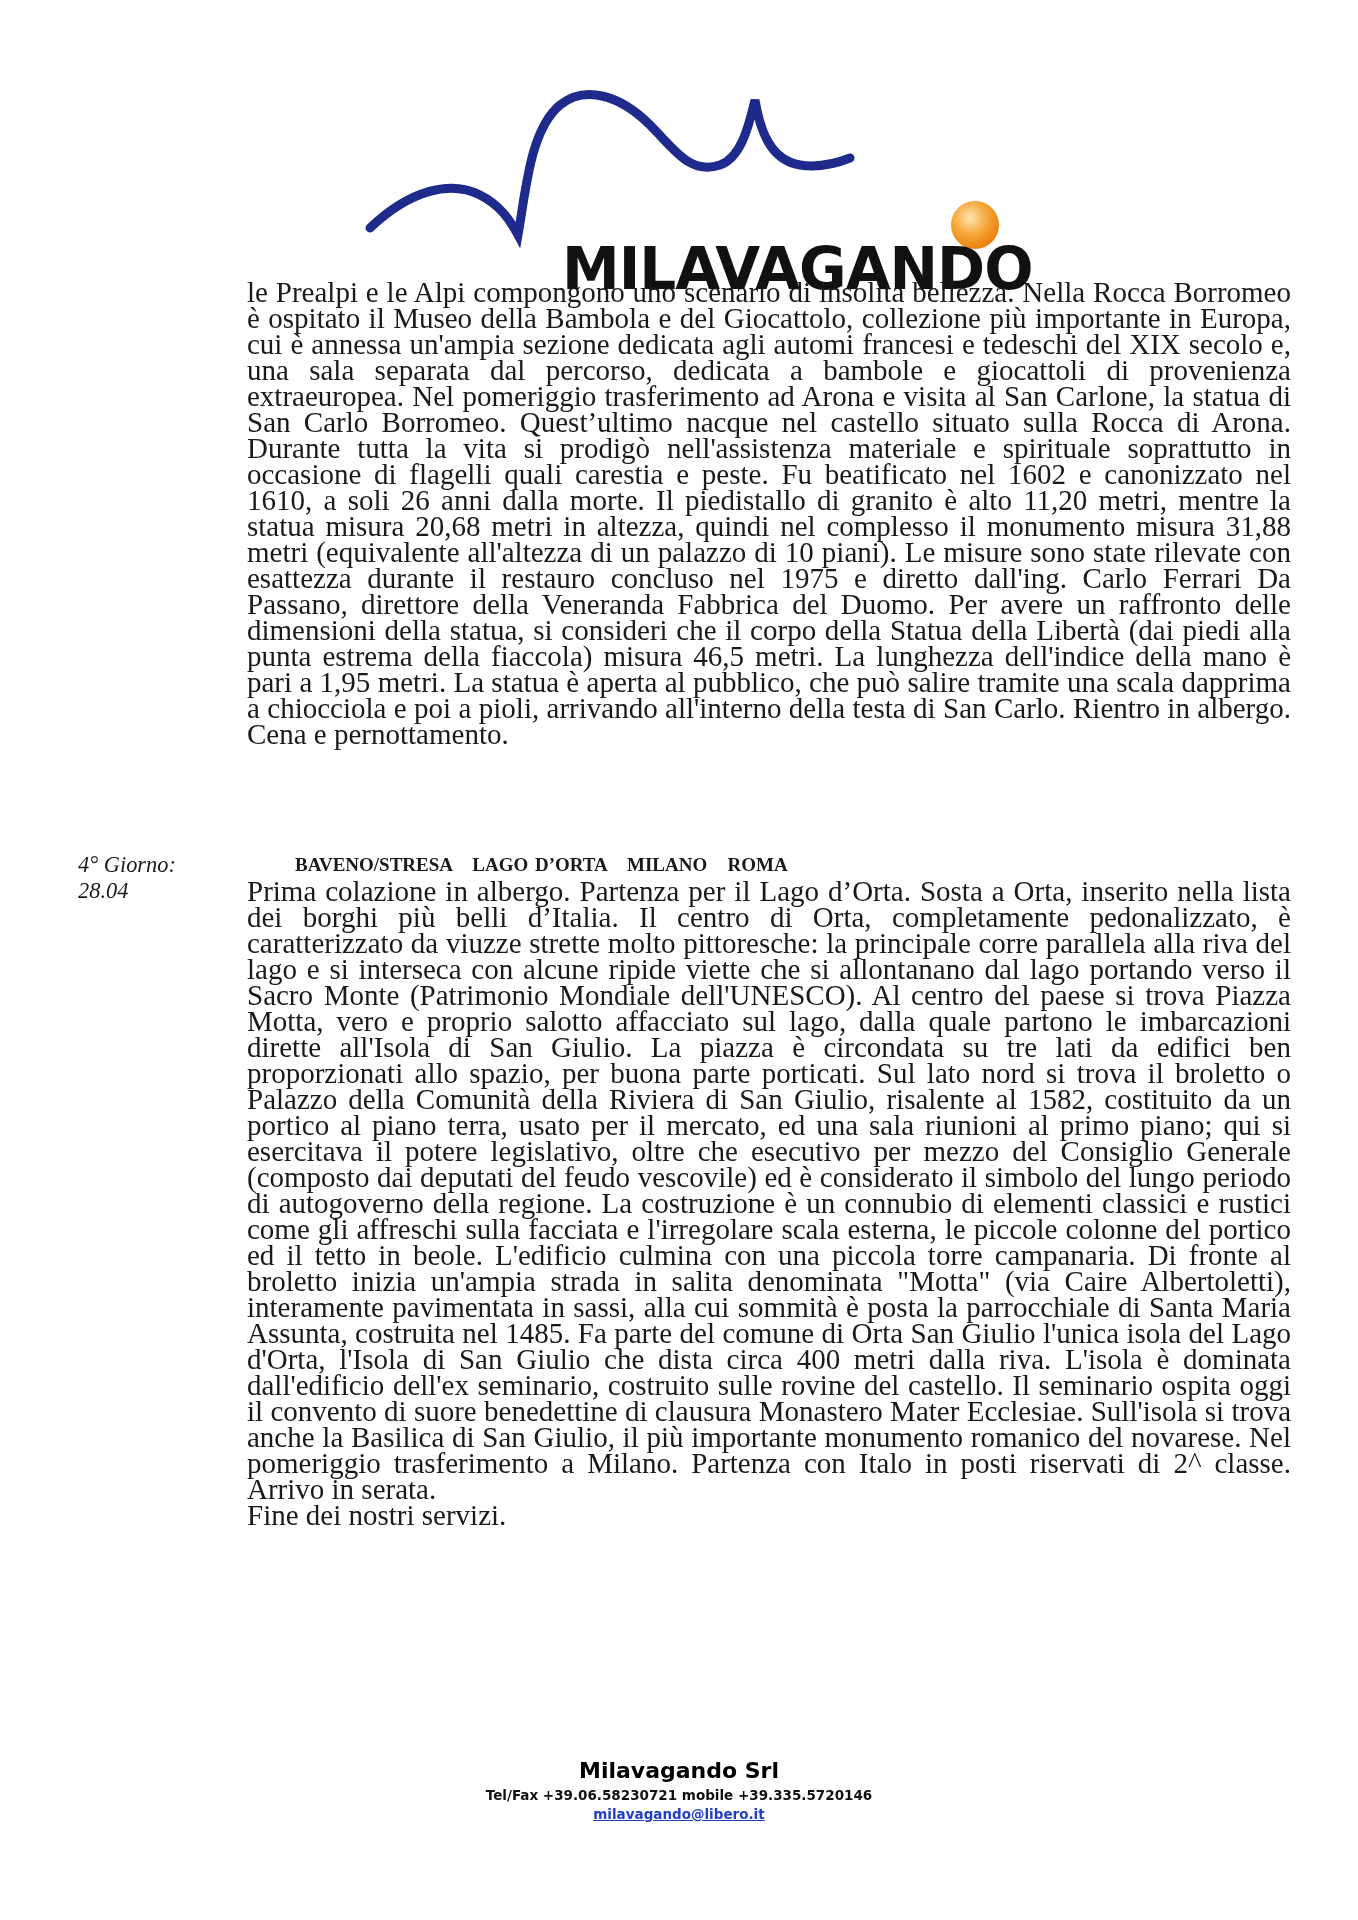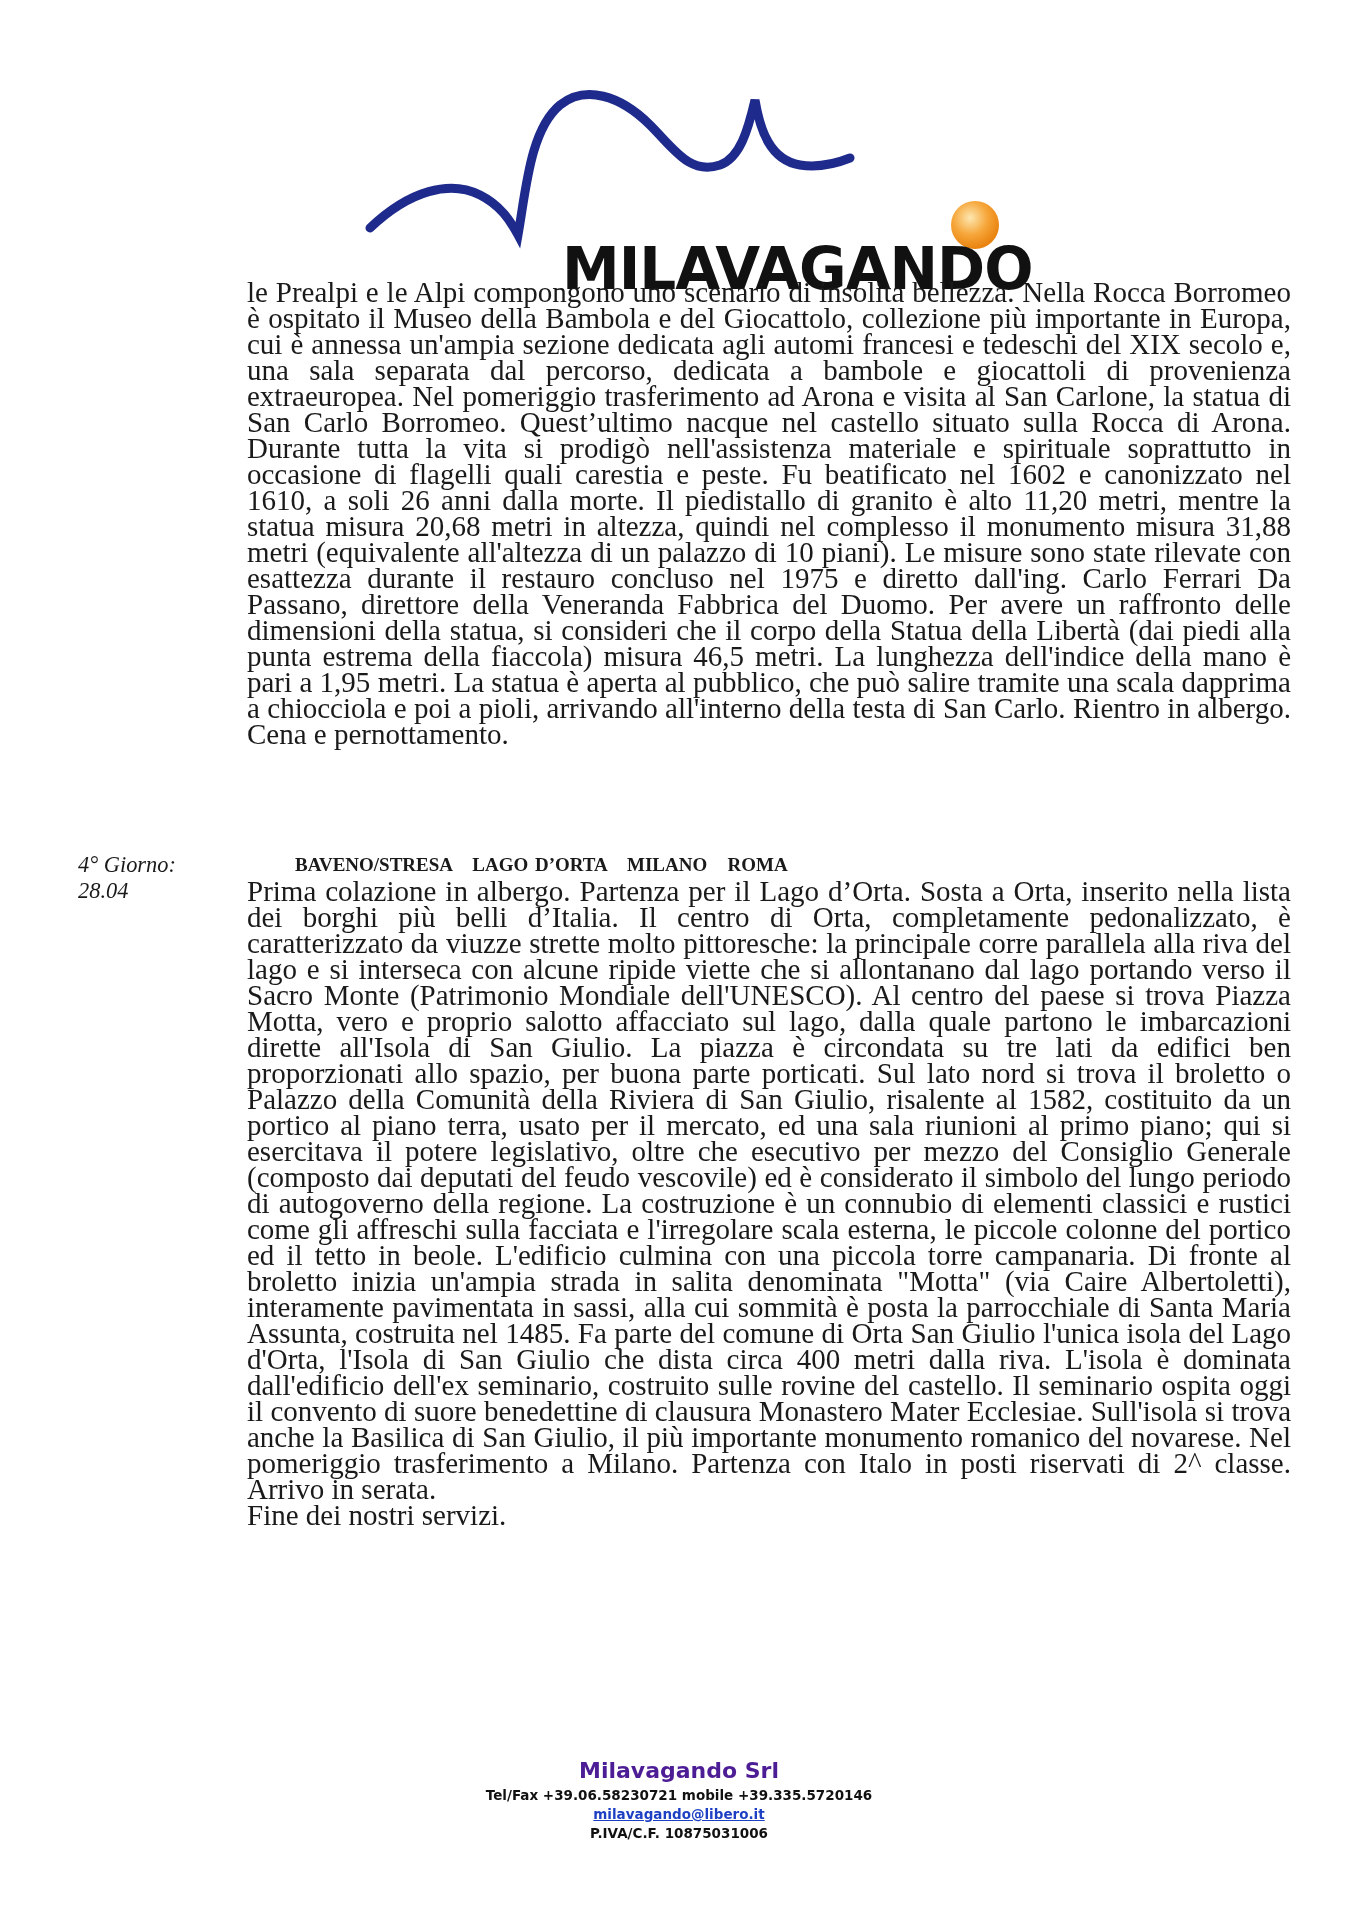--- a/index.html
+++ b/index.html
@@ -13,21 +13,21 @@
                text-align: justify; }
   .p1 { top: 279px; }
   .p2 { top: 878px; }
   .day-label { position: absolute; left: 78px; top: 852px; font-style: italic; font-weight: normal;
                font-size: 22.4px; line-height: 26px; }
   .day-title { position: absolute; left: 247px; top: 852px; font-weight: bold;
                font-size: 19px; line-height: 26px; word-spacing: 2px; white-space: pre; margin-left: 48px; }
   .p-last { text-align: left; }
   .footer { position: absolute; left: 0; width: 1358px; top: 1756px; text-align: center;
             font-family: "DejaVu Sans", sans-serif; font-weight: bold; color: #111; }
-  .footer .company { font-size: 22px; color: #4c1d95; line-height: 30px; }
+  .footer .company { font-size: 22px; color: #000000; line-height: 30px; }
   .footer .line { font-size: 13.5px; line-height: 19px; }
   .footer .email { color: #1d3fc4; text-decoration: underline; }
 </style>
 </head>
 <body>
 
 <div class="logo">
   <svg viewBox="0 0 700 210">
     <path d="M40 158 C 80 120, 120 110, 150 125 C 170 135, 180 150, 188 165 C 196 120, 200 60, 230 35 C 255 15, 290 25, 320 55 C 345 80, 360 105, 390 95 C 410 88, 418 60, 425 30 C 430 60, 440 90, 470 95 C 490 98, 510 92, 520 88" fill="none" stroke="#1e2a8c" stroke-width="9" stroke-linecap="round"></path>
     <defs>
@@ -52,14 +52,13 @@
 
 <div class="body-text p2">
   <div>Prima colazione in albergo. Partenza per il Lago d’Orta. Sosta a Orta, inserito nella lista dei borghi più belli d’Italia. Il centro di Orta, completamente pedonalizzato, è caratterizzato da viuzze strette molto pittoresche: la principale corre parallela alla riva del lago e si interseca con alcune ripide viette che si allontanano dal lago portando verso il Sacro Monte (Patrimonio Mondiale dell'UNESCO). Al centro del paese si trova Piazza Motta, vero e proprio salotto affacciato sul lago, dalla quale partono le imbarcazioni dirette all'Isola di San Giulio. La piazza è circondata su tre lati da edifici ben proporzionati allo spazio, per buona parte porticati. Sul lato nord si trova il broletto o Palazzo della Comunità della Riviera di San Giulio, risalente al 1582, costituito da un portico al piano terra, usato per il mercato, ed una sala riunioni al primo piano; qui si esercitava il potere legislativo, oltre che esecutivo per mezzo del Consiglio Generale (composto dai deputati del feudo vescovile) ed è considerato il simbolo del lungo periodo di autogoverno della regione. La costruzione è un connubio di elementi classici e rustici come gli affreschi sulla facciata e l'irregolare scala esterna, le piccole colonne del portico ed il tetto in beole. L'edificio culmina con una piccola torre campanaria. Di fronte al broletto inizia un'ampia strada in salita denominata "Motta" (via Caire Albertoletti), interamente pavimentata in sassi, alla cui sommità è posta la parrocchiale di Santa Maria Assunta, costruita nel 1485. Fa parte del comune di Orta San Giulio l'unica isola del Lago d'Orta, l'Isola di San Giulio che dista circa 400 metri dalla riva. L'isola è dominata dall'edificio dell'ex seminario, costruito sulle rovine del castello. Il seminario ospita oggi il convento di suore benedettine di clausura Monastero Mater Ecclesiae. Sull'isola si trova anche la Basilica di San Giulio, il più importante monumento romanico del novarese. Nel pomeriggio trasferimento a Milano. Partenza con Italo in posti riservati di 2^ classe. Arrivo in serata.</div>
   <div class="p-last">Fine dei nostri servizi.</div>
 </div>
 
 <div class="footer">
   <div class="company">Milavagando Srl</div>
   <div class="line">Tel/Fax +39.06.58230721 mobile +39.335.5720146</div>
   <div class="line"><a class="email">milavagando@libero.it</a></div>
-  <div class="line">P.IVA/C.F. 10875031006</div>
 </div>
 
 </body></html>

